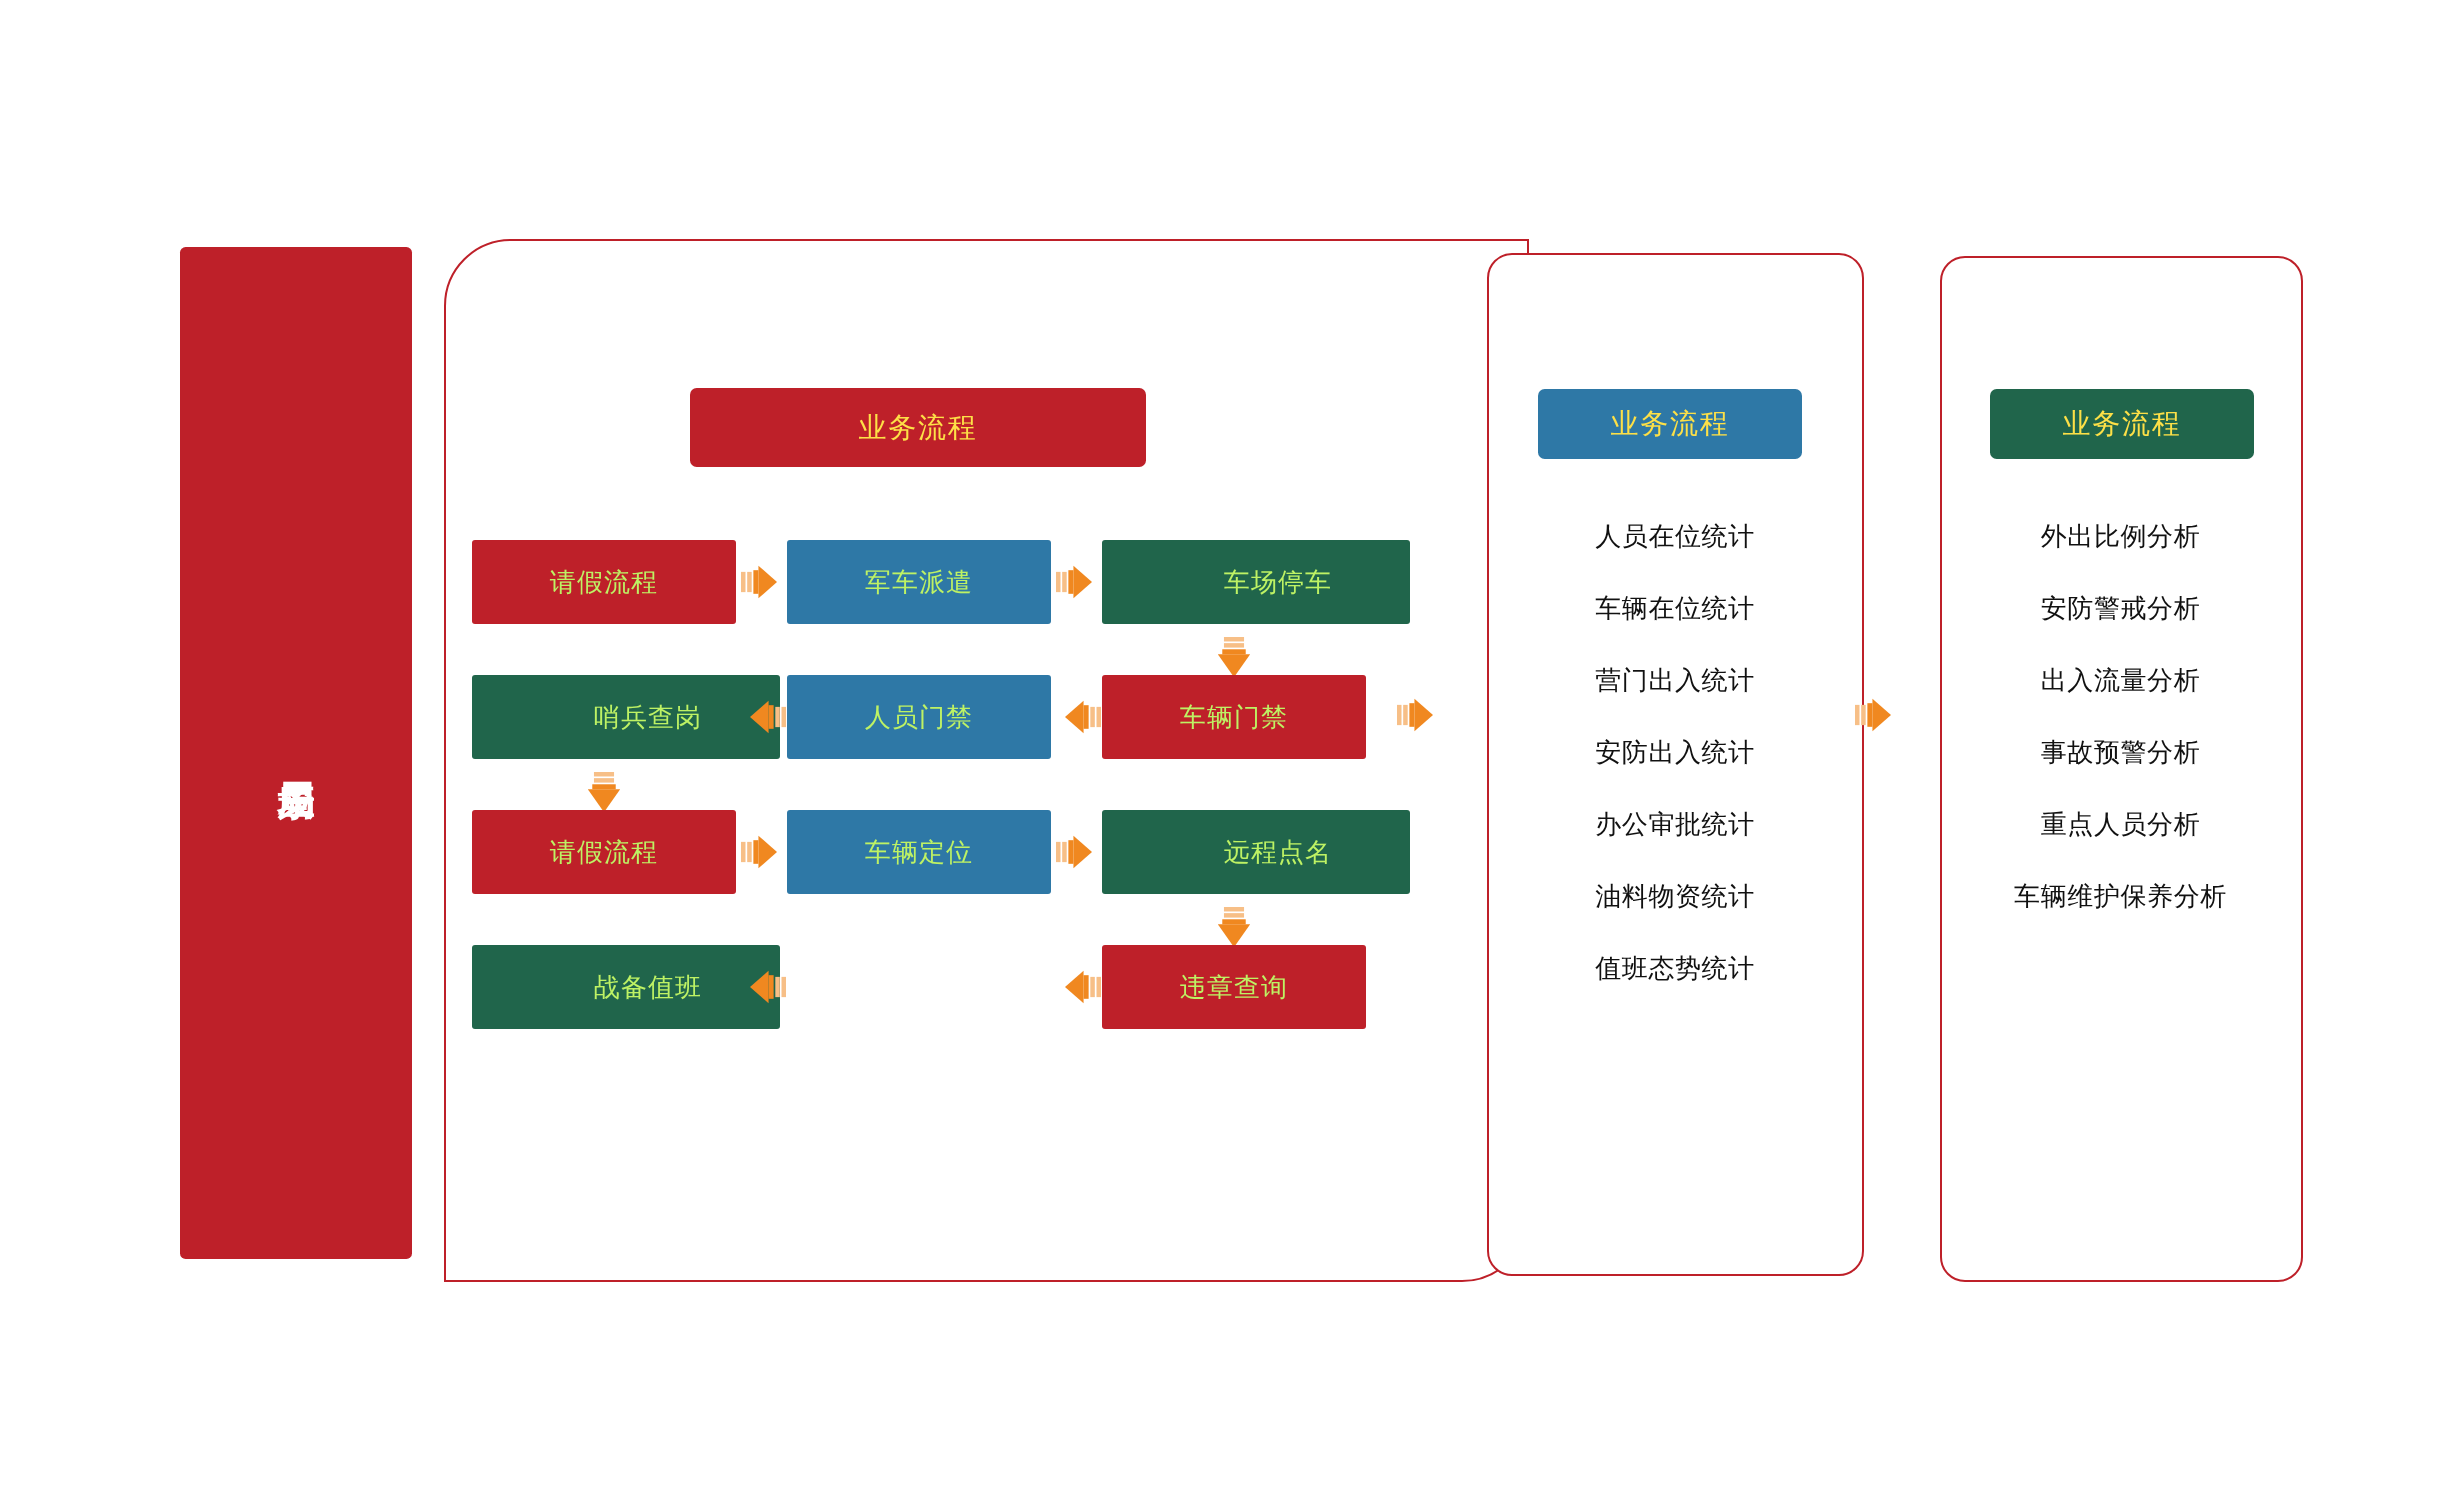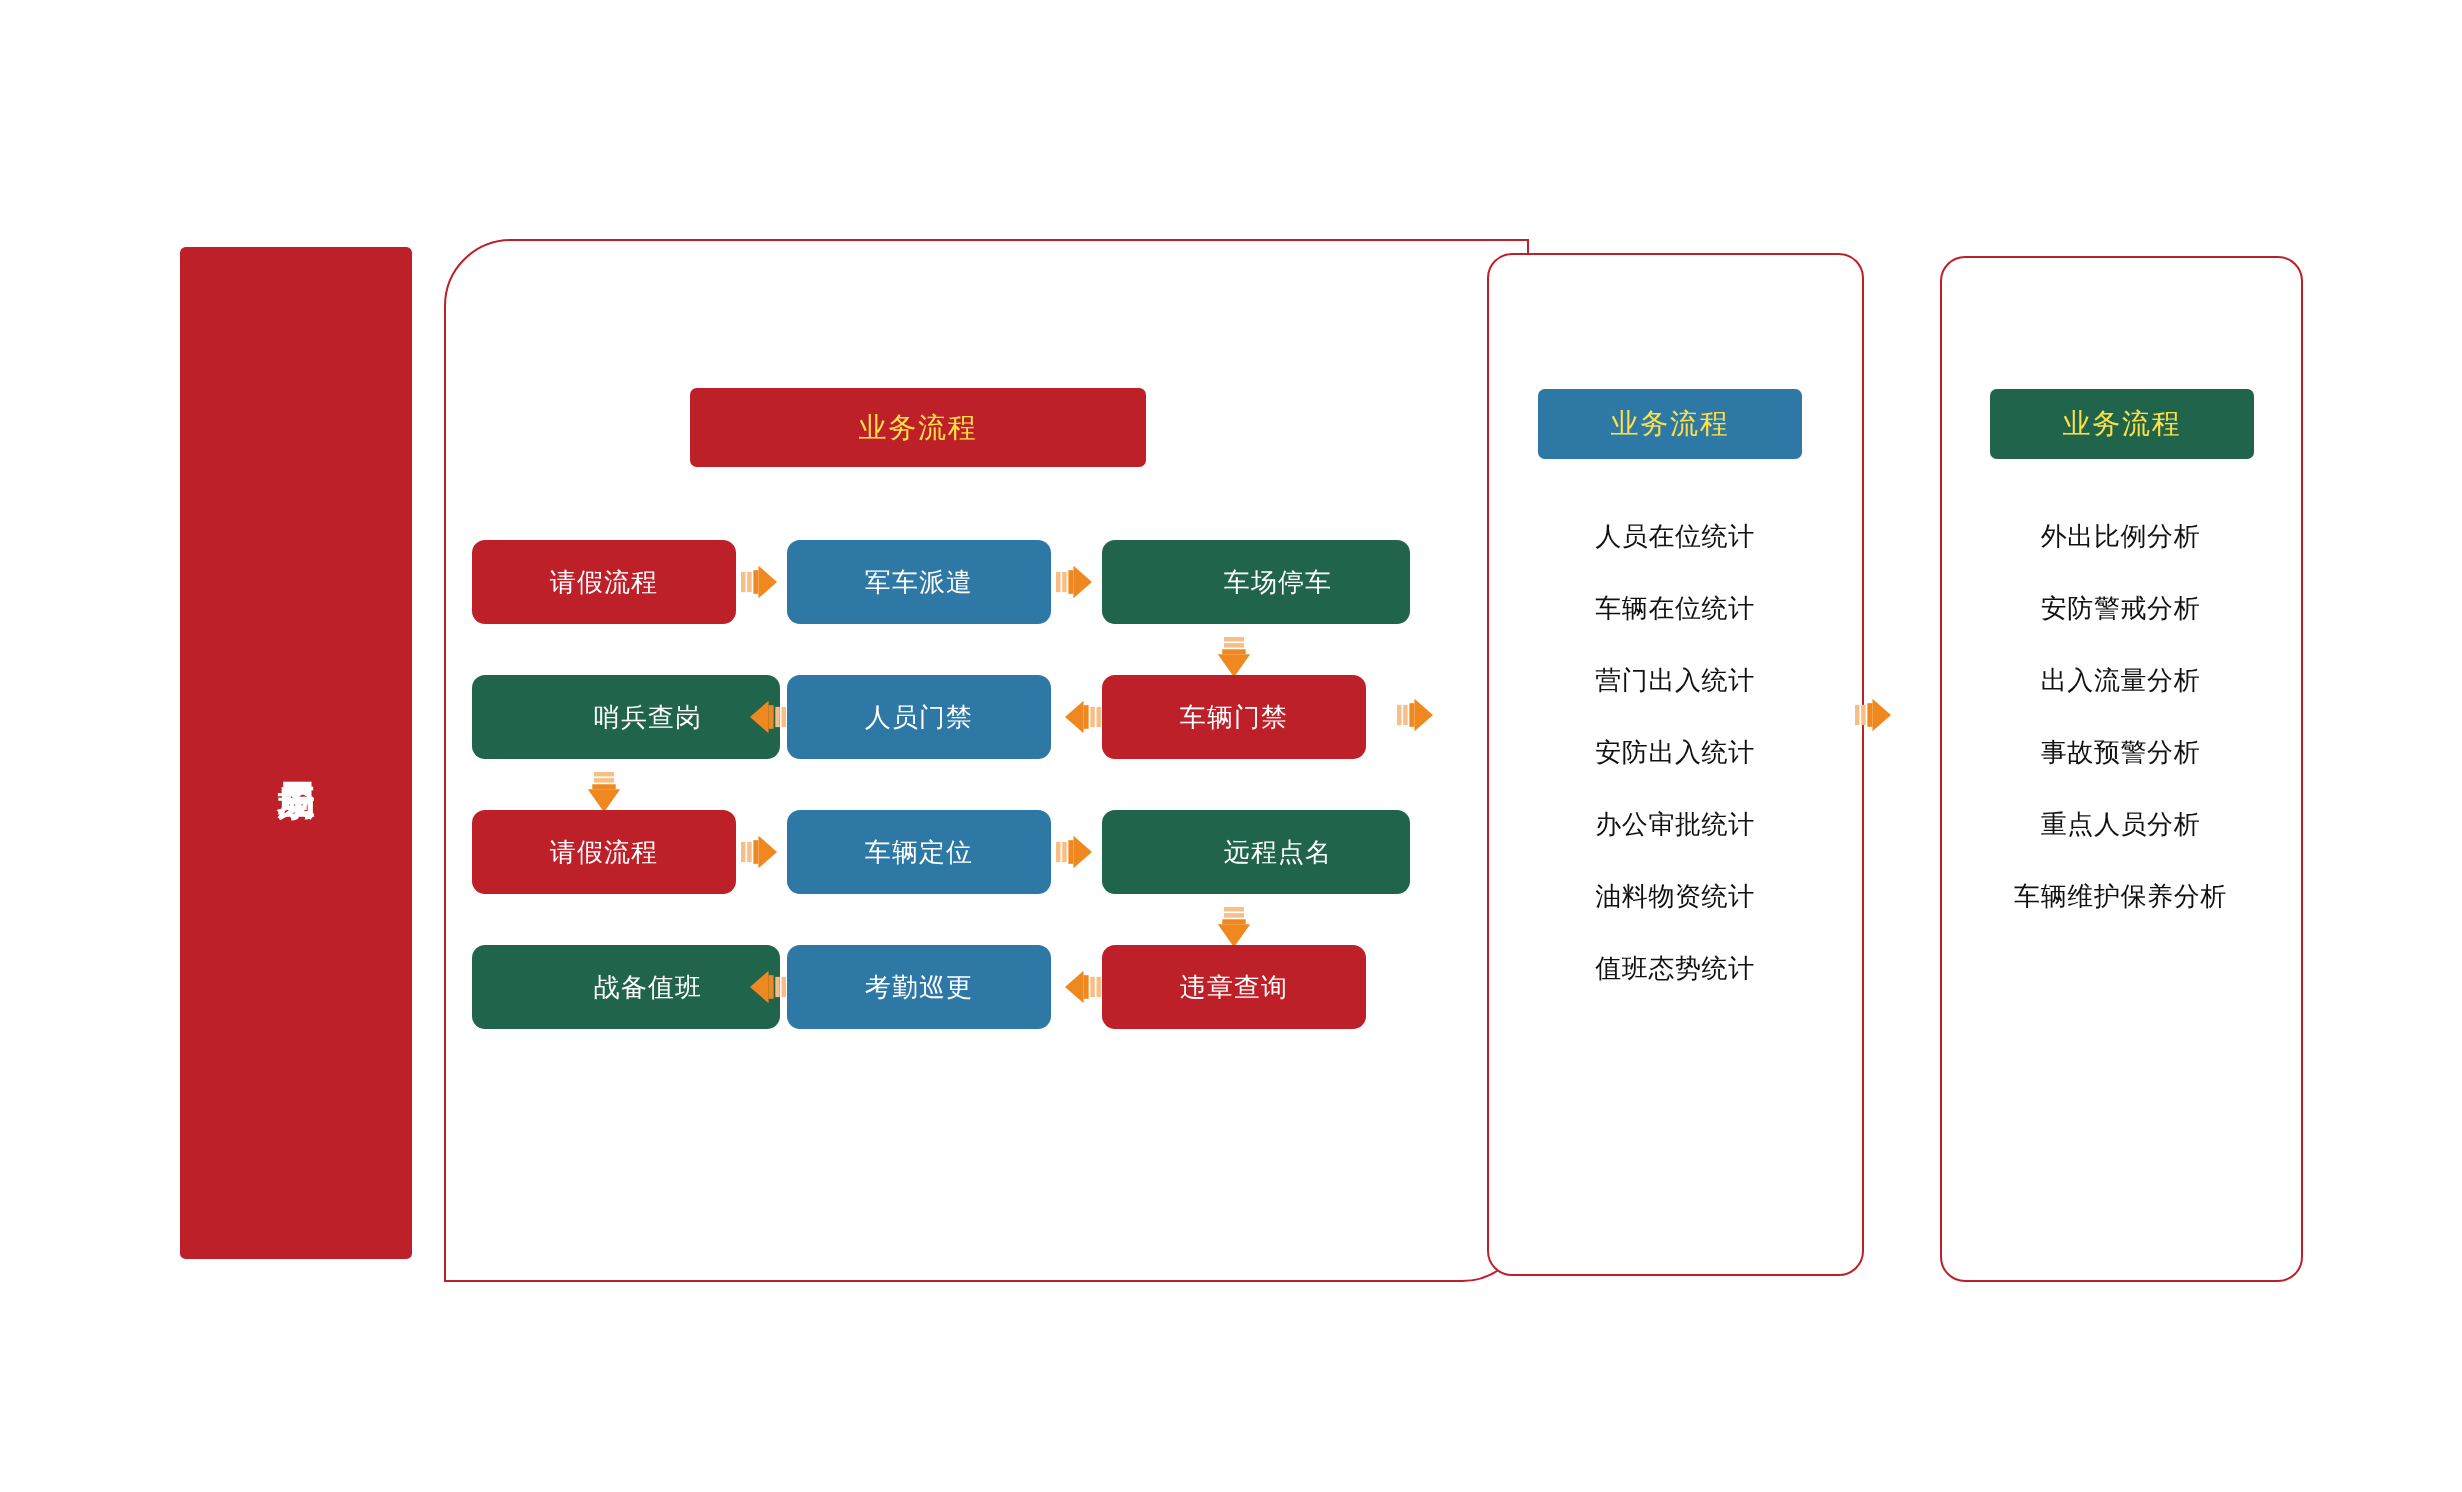--- a/index.html
+++ b/index.html
@@ -42,23 +42,23 @@
   .chip-p3{left:1990px;top:389px;width:264px;height:70px;background:#20654B;}
 
   
   .flow{position:absolute;left:472px;top:540px;width:714px;height:495px;}
   .flow-row{position:absolute;left:0;width:714px;height:84px;}
   .flow-row.r0{top:0px;}
   .flow-row.r1{top:135px;}
   .flow-row.r2{top:270px;}
   .flow-row.r3{top:405px;}
   .node{
-    position:absolute;top:0;width:264px;height:84px;border-radius:13px;
+    position:absolute;top:0;width:264px;height:84px;border-radius:3px;
     display:flex;align-items:center;justify-content:center;
-    color:#ffffff;font-size:26px;letter-spacing:1.1px;
+    color:#bef264;font-size:26px;letter-spacing:1.1px;
   }
   .node.c0{left:0px;}
   .node.c1{left:315px;}
   .node.c2{left:630px;}
   .node.red{background:#BE2029;}
   .node.blue{background:#2E78A6;}
   .node.green{background:#20654B;padding-left:44px;}
 
   
   .arrow{position:absolute;}
@@ -204,23 +204,20 @@
         <rect x="19" y="11" width="36" height="8" fill="#F7BF87"></rect>
         <rect x="16" y="22" width="42" height="9" fill="#F08820"></rect>
         <path d="M8 31 L37 72 L66 31 Z" fill="#F08820"></path>
       </svg>
     </div>
 
     <div class="flow-row r3">
       <div class="node c0 green">
         <span>战备值班</span>
       </div>
-      <div class="node c1 blue">
-        <span>考勤巡更</span>
-      </div>
       <div class="node c2 red">
         <span>违章查询</span>
       </div>
       <div class="arrow arr-h a0">
         <svg width="45" height="42" viewBox="0 0 80 74">
           <rect x="72" y="19" width="8" height="36" fill="#F7BF87"></rect>
           <rect x="61" y="19" width="8" height="36" fill="#F7BF87"></rect>
           <rect x="49" y="16" width="9" height="42" fill="#F08820"></rect>
           <path d="M49 8 L16 37 L49 66 Z" fill="#F08820"></path>
         </svg>

